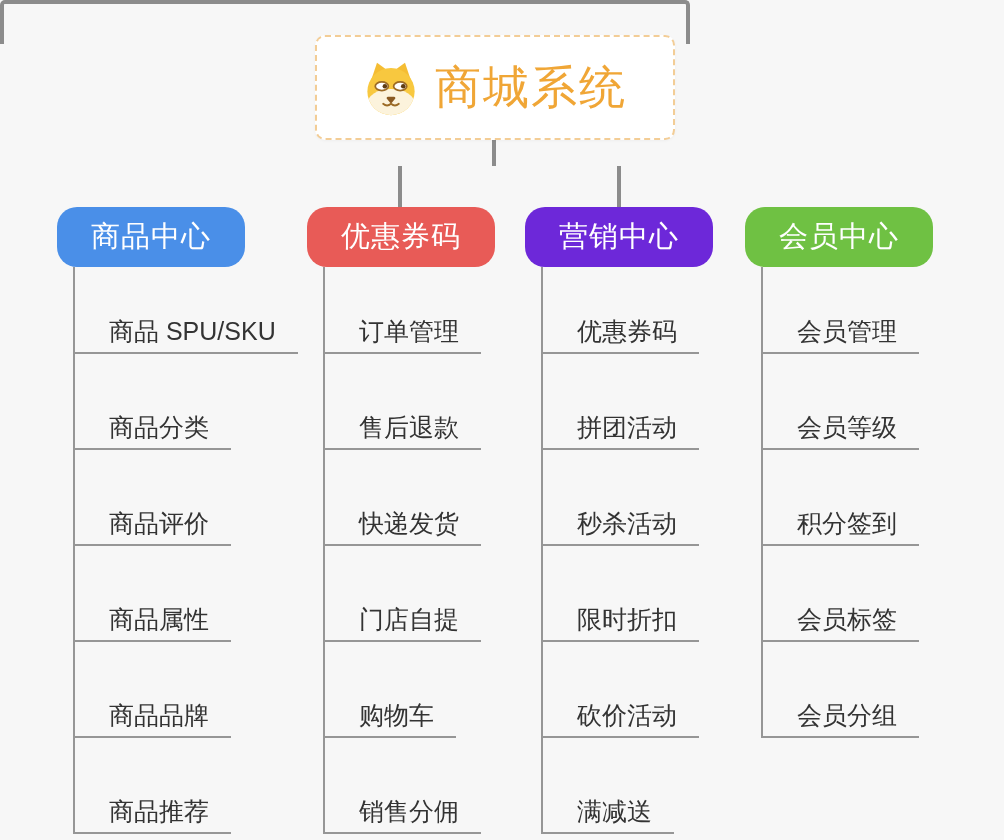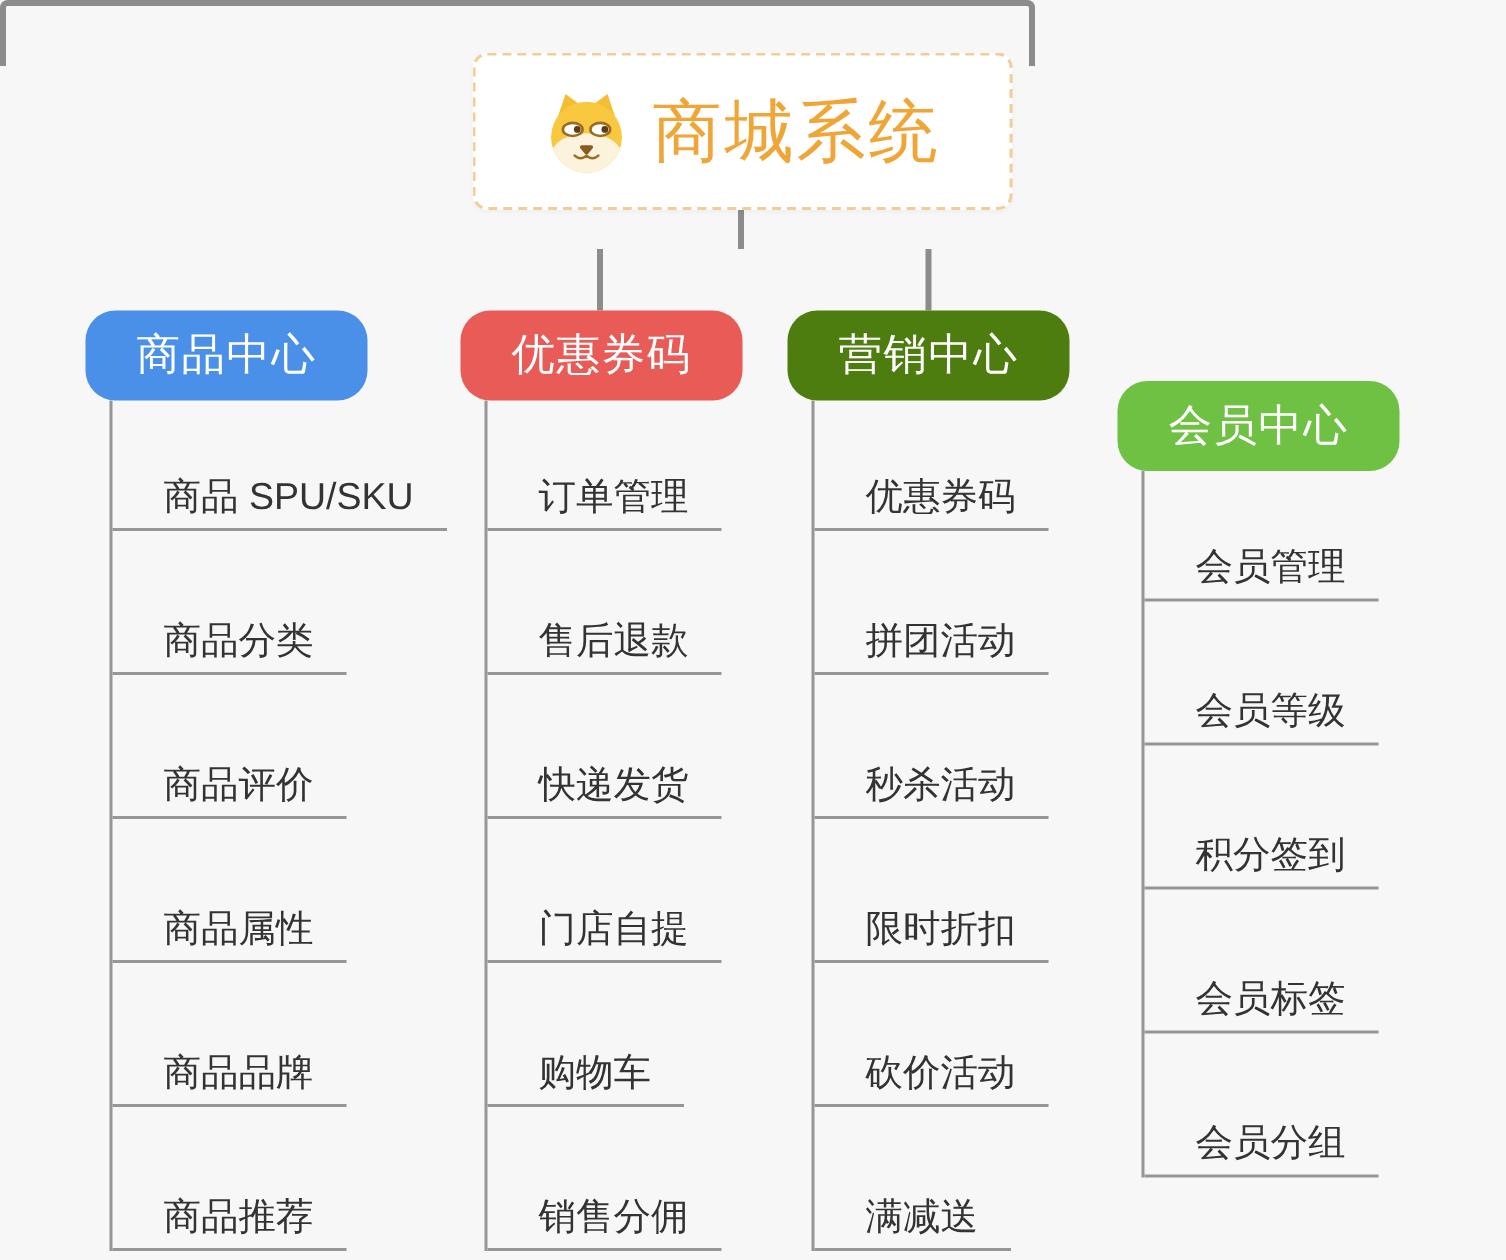--- a/index.html
+++ b/index.html
@@ -69,21 +69,21 @@
     border-bottom:2px solid var(--child-line);
     font-size:25px;color:var(--child-text);
     white-space:nowrap;line-height:1;
     cursor:pointer;
   }
   .child:first-child{height:87px;}
 
   .b1{left:57px;}
   .b2{left:307px;}
   .b3{left:525px;}
-  .b4{left:745px;margin-top:47px;}
+  .b4{left:745px;}
 </style>
 </head>
 <body>
 
 <div class="canvas">
 
   <div class="conn root-stub"></div>
   <div class="bus"></div>
   <div class="conn drop-2"></div>
   <div class="conn drop-3"></div>
@@ -129,21 +129,21 @@
       <div class="child">订单管理</div>
       <div class="child">售后退款</div>
       <div class="child">快递发货</div>
       <div class="child">门店自提</div>
       <div class="child">购物车</div>
       <div class="child">销售分佣</div>
     </div>
   </div>
 
   <div class="branch b3">
-    <div class="branch-node" style="background: #4d7c0f;">营销中心</div>
+    <div class="branch-node" style="background: #6d28d9;">营销中心</div>
     <div class="children">
       <div class="child">优惠券码</div>
       <div class="child">拼团活动</div>
       <div class="child">秒杀活动</div>
       <div class="child">限时折扣</div>
       <div class="child">砍价活动</div>
       <div class="child">满减送</div>
     </div>
   </div>
 

